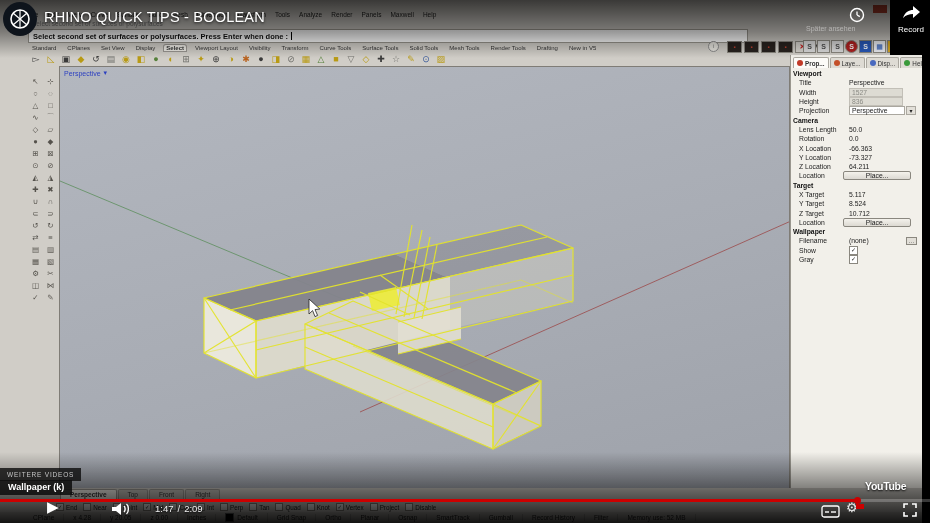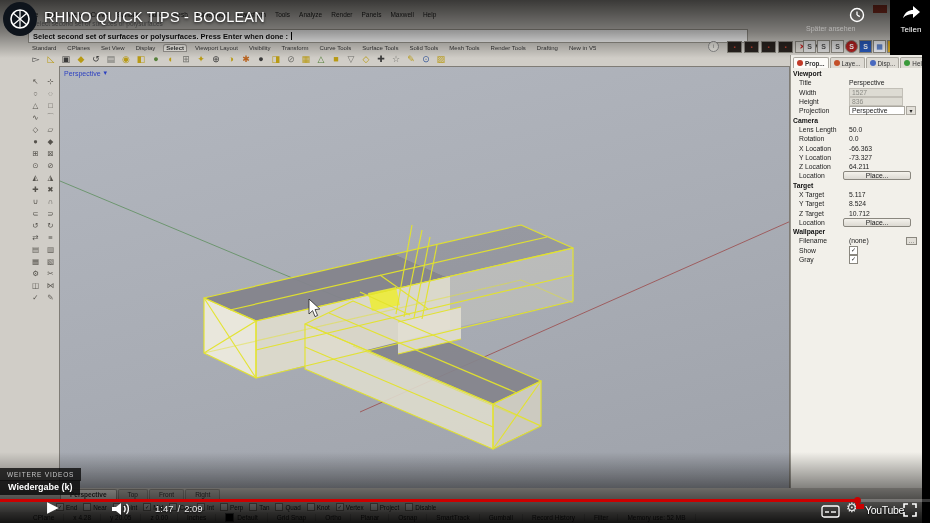--- a/index.html
+++ b/index.html
@@ -84,21 +84,21 @@
   .progress{position:absolute;left:0;top:499px;width:930px;height:3px;background:rgba(255,255,255,.22);}
   .prog-played{position:absolute;left:0;top:0;height:3px;background:#cc0000;}
   .prog-buffered{position:absolute;left:0;top:0;height:3px;background:rgba(255,255,255,.38);z-index:-1;}
   .progress .knob{position:absolute;top:-2px;width:7px;height:7px;border-radius:50%;background:#cc0000;margin-left:-3px;}
   .yt-play{position:absolute;left:47px;top:497px;font-size:15px;color:#fff;line-height:20px;}
   .yt-vol{position:absolute;left:111px;top:502px;width:24px;height:14px;}
   .yt-time{position:absolute;left:155px;top:503px;font-size:9.5px;color:#eee;text-shadow:0 1px 2px #000;display:flex;gap:4px;}
   .yt-cc{position:absolute;left:821px;top:504px;width:19px;height:13px;}
   .yt-gear{position:absolute;left:846px;top:500px;font-size:13px;color:#e8e8e8;}
   .gear-badge{position:absolute;left:10px;top:4px;width:8px;height:5px;background:#c00;}
-  .yt-logo{position:absolute;left:865px;top:504px;font-size:10.5px;font-weight:normal;color:#fff;letter-spacing:-.3px;text-shadow:0 1px 2px #000;}
+  .yt-logo{position:absolute;left:865px;top:480px;font-size:10.5px;font-weight:bold;color:#fff;letter-spacing:-.3px;text-shadow:0 1px 2px #000;}
   .yt-fs{position:absolute;left:903px;top:503px;width:14px;height:14px;}
 </style>
 </head>
 <body>
 
 <div class="rhino">
   <div class="menubar">
 
   <span class="menu-item">File</span>
       <span class="menu-item">Edit</span>
@@ -541,25 +541,25 @@
     <line x1="8" y1="4.5" x2="8" y2="8" stroke="#fff" stroke-width="1.3"></line>
     <line x1="8" y1="8" x2="10.8" y2="9.6" stroke="#fff" stroke-width="1.3"></line>
   </svg>
 </div>
 <div class="wl-text">Später ansehen</div>
 
 <div class="share">
   <svg width="20" height="14" viewBox="0 0 20 14">
     <path d="M2,13 C4,7 8,5 12,5 L12,1 L19,7 L12,13 L12,9 C8,9 5,10 2,13 Z" fill="#fff"></path>
   </svg>
-  <div class="lbl">Teilen</div>
+  <div class="lbl">Record</div>
 </div>
 
 <div class="chip1">WEITERE VIDEOS</div>
-<div class="chip2">Wiedergabe (k)</div>
+<div class="chip2">Wallpaper (k)</div>
 
 <div class="progress">
   <div class="prog-buffered" style="width: 94.2%;"></div>
   <div class="prog-played" style="width: 92.2%;"></div>
   <div class="knob" style="left: 92.2%;"></div>
 </div>
 
 <div class="yt-play">▶</div>
 <div class="yt-vol">
   <svg width="24" height="14" viewBox="0 0 24 14">

